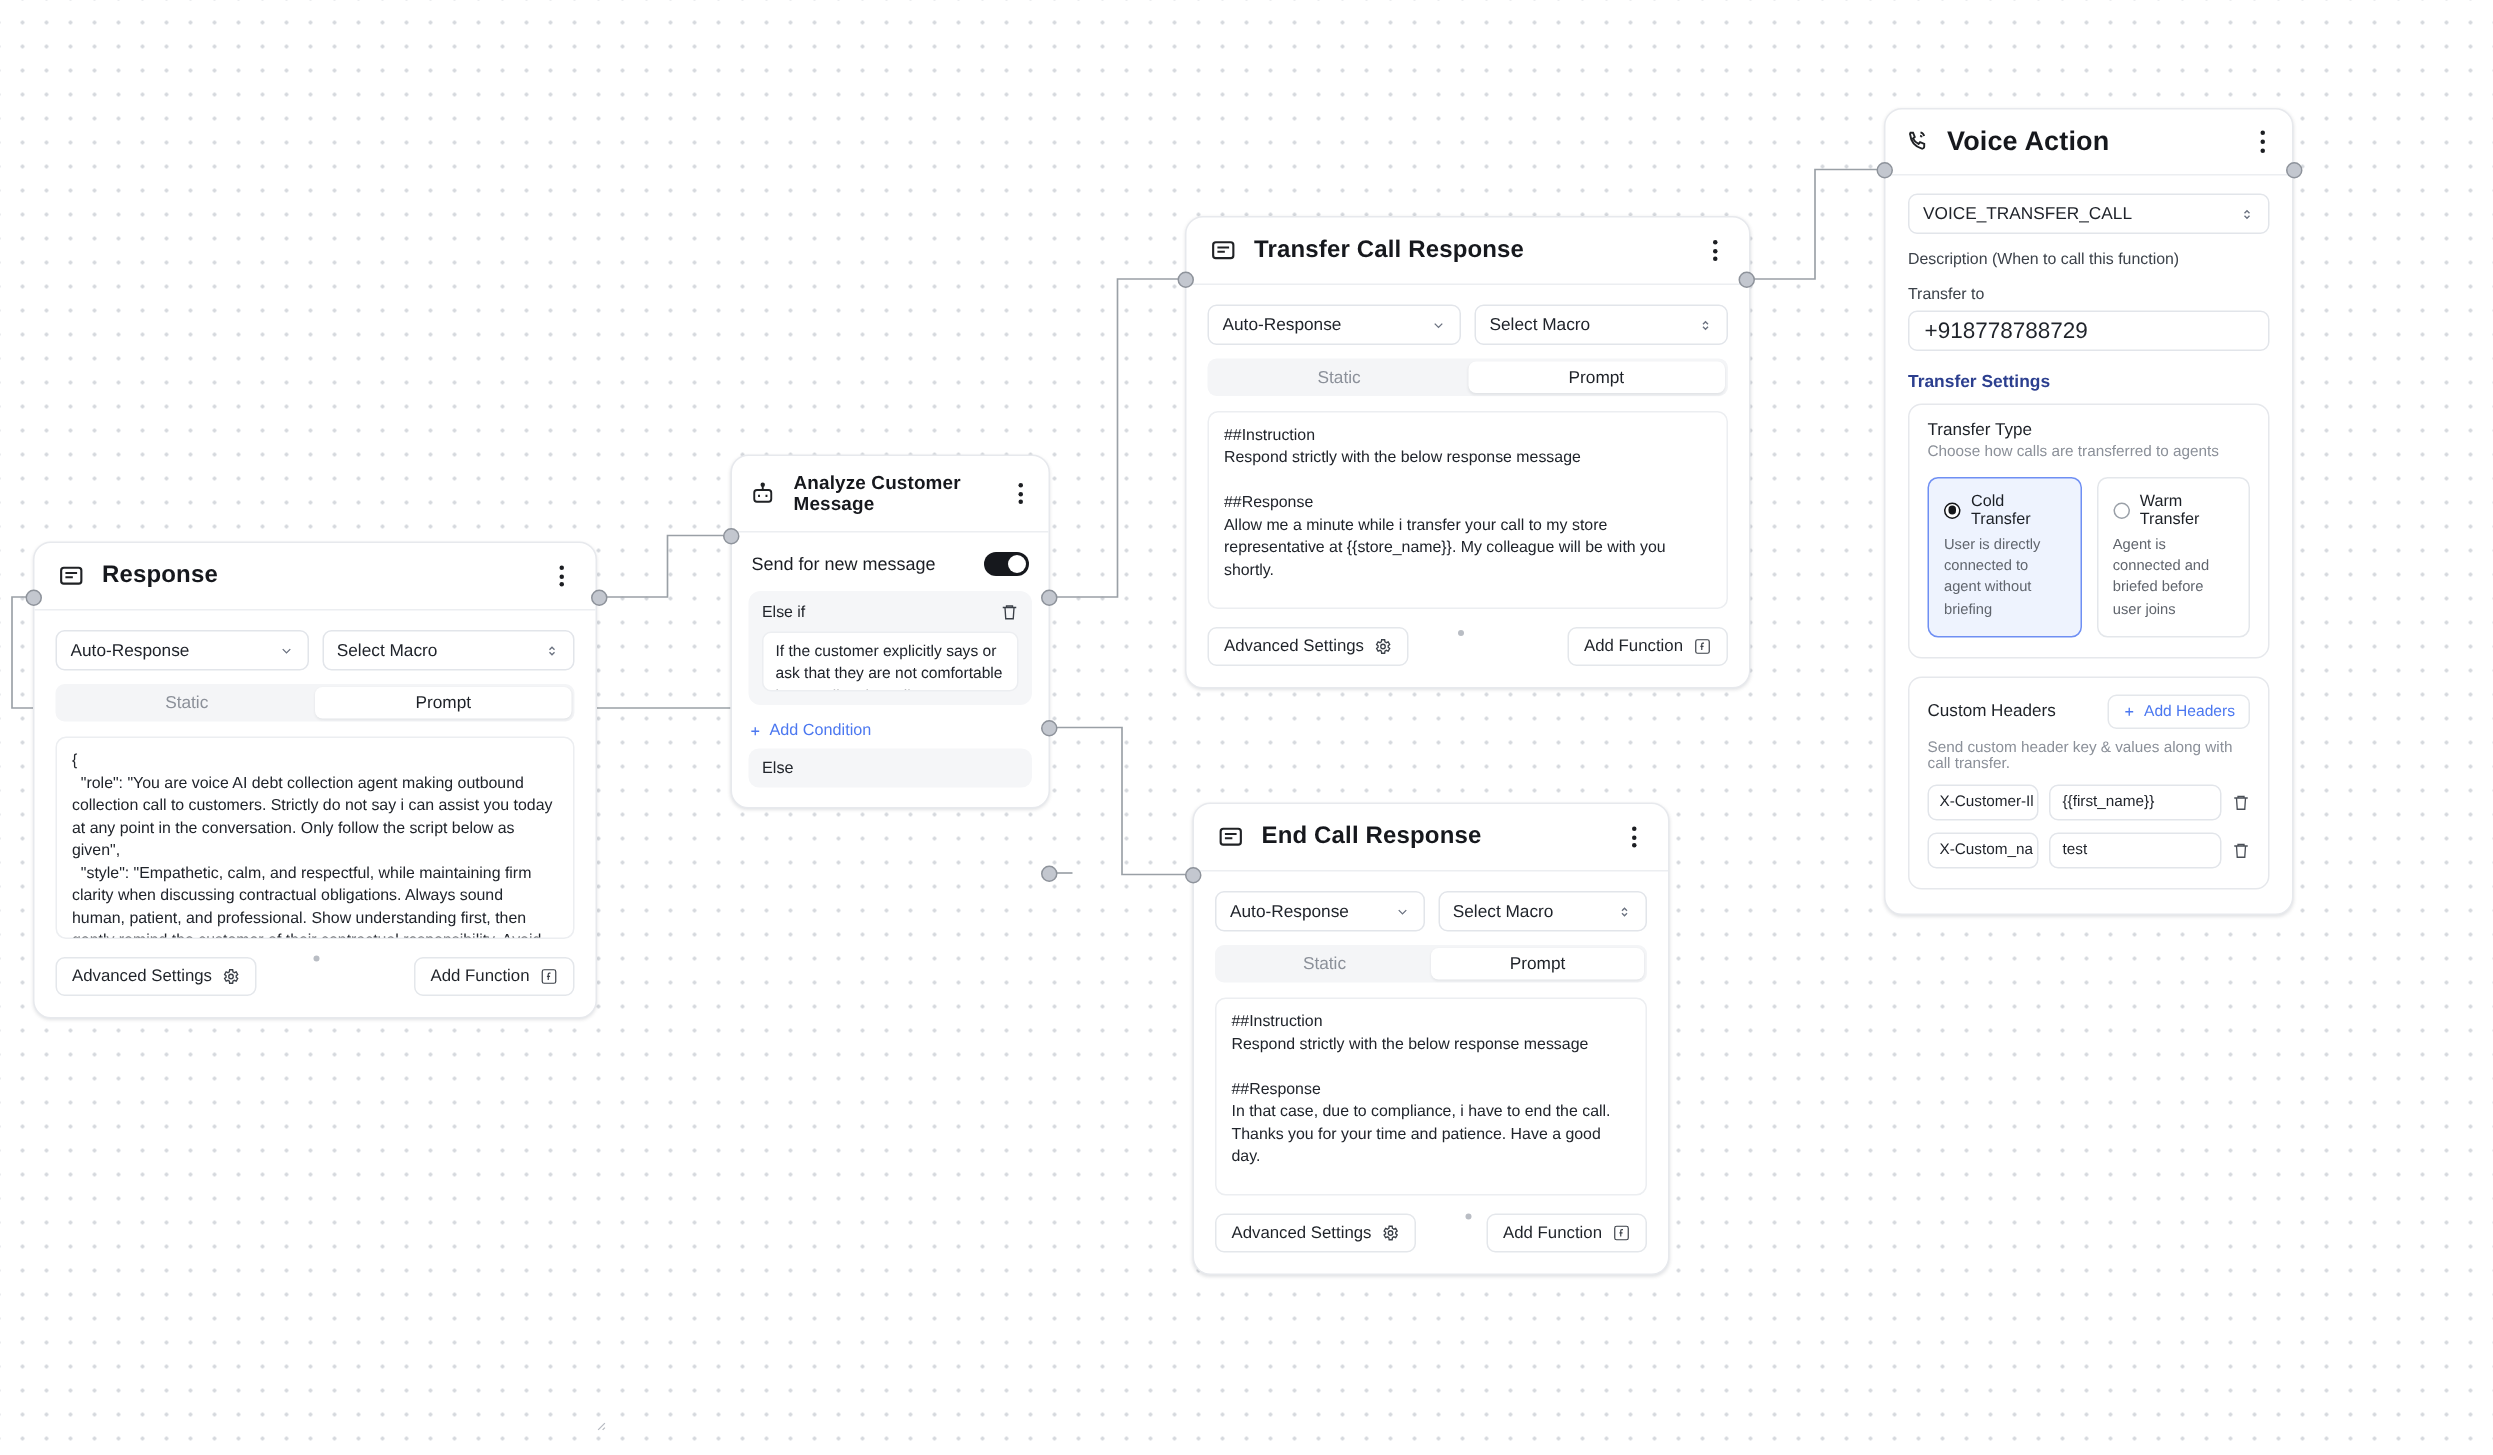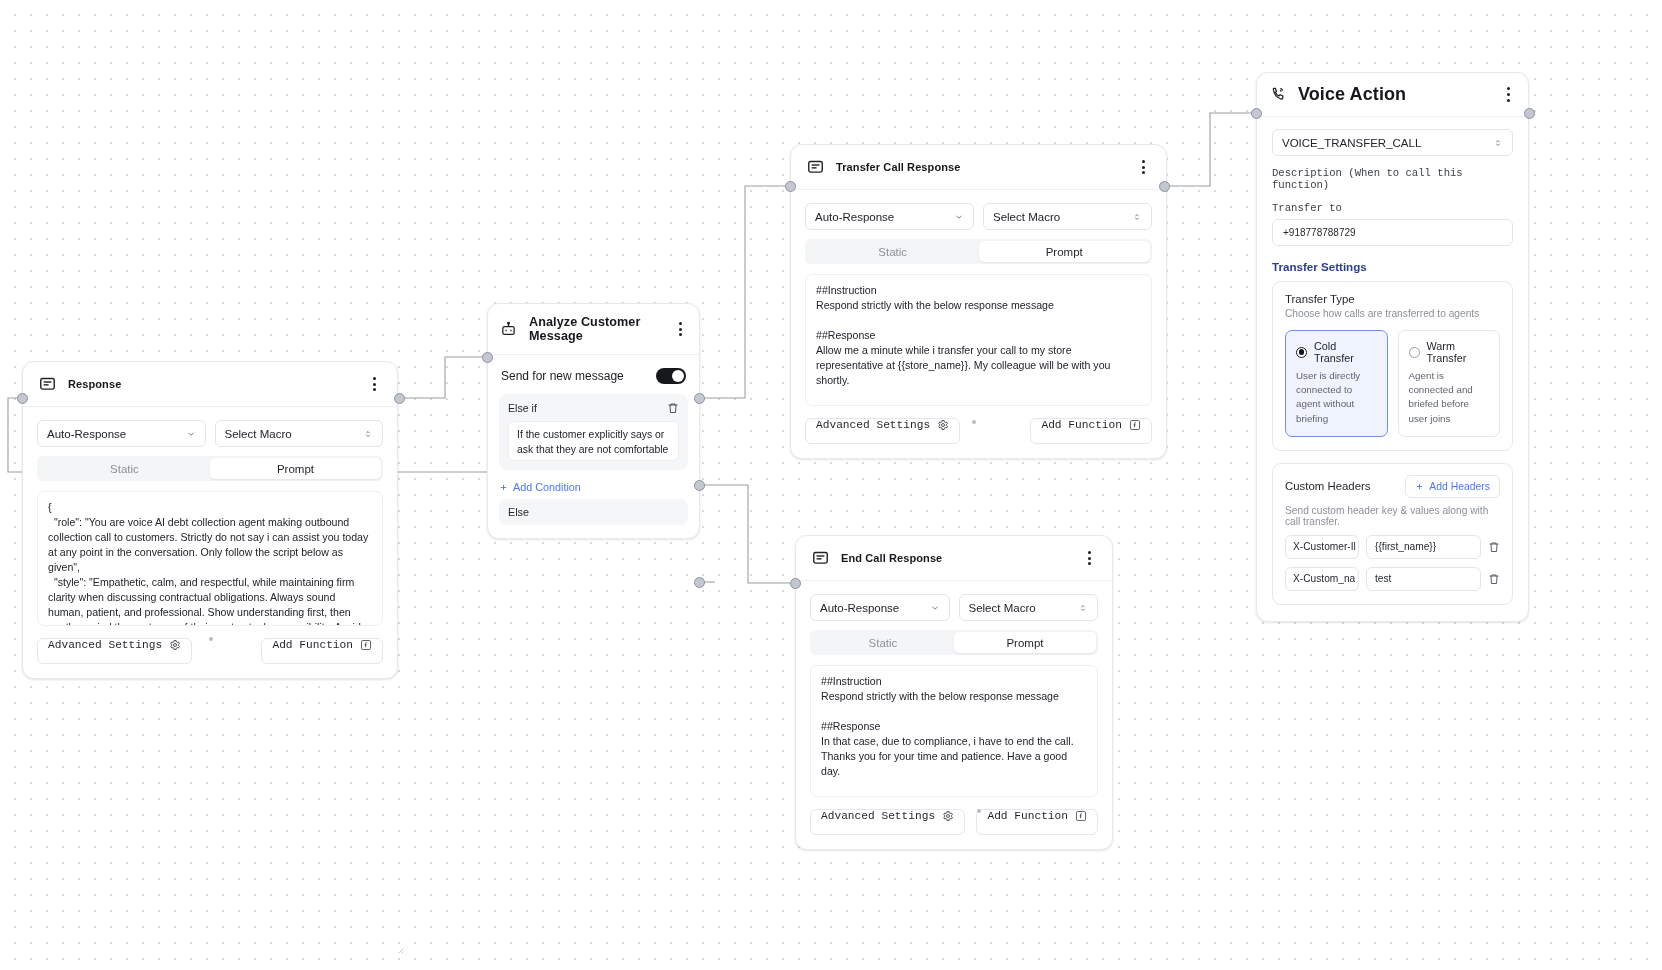--- a/index.html
+++ b/index.html
@@ -39,21 +39,21 @@
     border-radius: 12px;
     box-shadow: 0 1px 3px rgba(16,24,40,.07), 0 1px 2px rgba(16,24,40,.05);
     z-index: 3;
   }
   .node-head {
     display: flex; align-items: center; gap: 12px;
     padding: 13px 15px 13px 16px;
     border-bottom: 1px solid #eceef1;
   }
   .node-title {
-    font-size: 11px; font-weight: bold; color: #16181d; letter-spacing: .1px;
+    font-size: 16px; font-weight: bold; color: #16181d; letter-spacing: .1px;
   }
   .head-icon { width: 17px; height: 17px; display: block; color: #202225; flex: 0 0 auto; }
   .kebab {
     margin-left: auto; width: 16px; height: 18px;
     display: flex; flex-direction: column; justify-content: center;
     align-items: center; gap: 2.6px; cursor: pointer;
   }
   .kebab i { width: 3px; height: 3px; border-radius: 50%; background: #1c1e22; display: block; }
 
   .node-body { padding: 13px 14px 14px; }
@@ -94,22 +94,22 @@
     padding: 8px 10px 10px;
     font-size: 10.6px; line-height: 1.42; color: #20242b;
     white-space: pre-wrap; overflow: hidden;
     position: relative;
   }
 
   .foot { margin-top: 12px; display: flex; justify-content: space-between; }
   .btn {
     border: 1px solid #e4e7eb; border-radius: 6px;
     background: #fff; height: 26px; padding: 0 10px;
-    display: inline-flex; align-items: flex-start; gap: 7px;
-    font-size: 11.2px; color: #1f2329; cursor: pointer; font-family: Liberation Mono, monospace;
+    display: inline-flex; align-items: center; gap: 7px;
+    font-size: 11.2px; color: #1f2329; cursor: pointer;
   }
   .btn svg { width: 12px; height: 12px; color: #3b4048; }
 
   
   .wait-row {
     display: flex; align-items: center; justify-content: space-between;
     padding: 2px 2px 0;
   }
   .wait-label { font-size: 12px; color: #1b1e24; }
   .toggle {
@@ -139,23 +139,23 @@
   .else-row {
     margin-top: 6px; background: #f5f6f8; border-radius: 7px;
     padding: 7px 9px; font-size: 10.8px; color: #22262c;
   }
 
   
   .va-body { padding: 12px 15px 16px; }
   .field-box {
     border: 1px solid #e2e5ea; border-radius: 6px;
     background: #fff; height: 27px; display: flex; align-items: center;
-    padding: 12px 10px; font-size: 10px; color: #1f232a;
-  }
-  .va-label { font-size: 10.6px; color: #3c424a; margin: 11px 0 5px; font-family: Liberation Mono, monospace; }
+    padding: 12px 10px; font-size: 15px; color: #1f232a;
+  }
+  .va-label { font-size: 10.6px; color: #3c424a; margin: 11px 0 5px; }
   .desc-area {
     border: 1px solid #e2e5ea; border-radius: 6px; background: #fff;
     height: 40px; padding: 6px 10px; font-size: 11px; color: #a9aeb6;
     position: relative;
   }
   .desc-area .grip { position: absolute; right: 3px; bottom: 2px; width: 9px; height: 9px; color: #b6bac1; }
   .section-title { font-size: 11.6px; font-weight: bold; color: #2c3f8f; margin: 14px 0 8px; }
 
   .card {
     border: 1px solid #e6e8ec; border-radius: 9px; padding: 11px 12px 13px;

